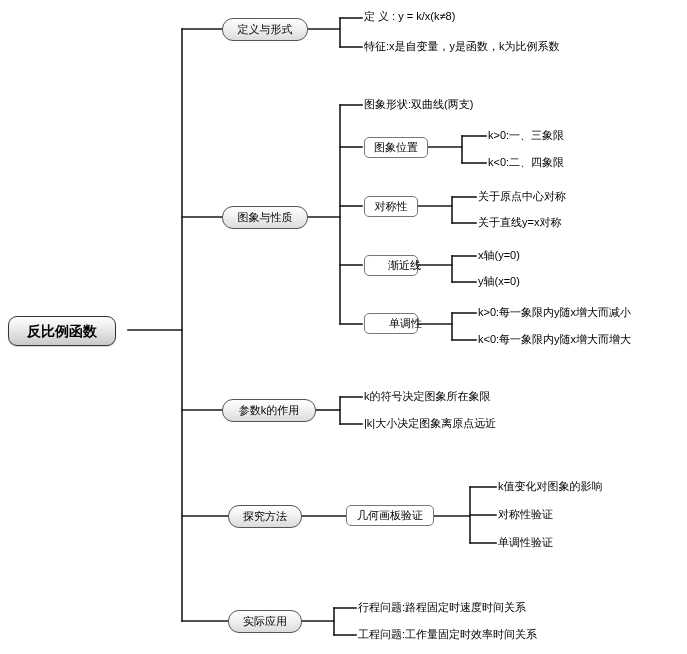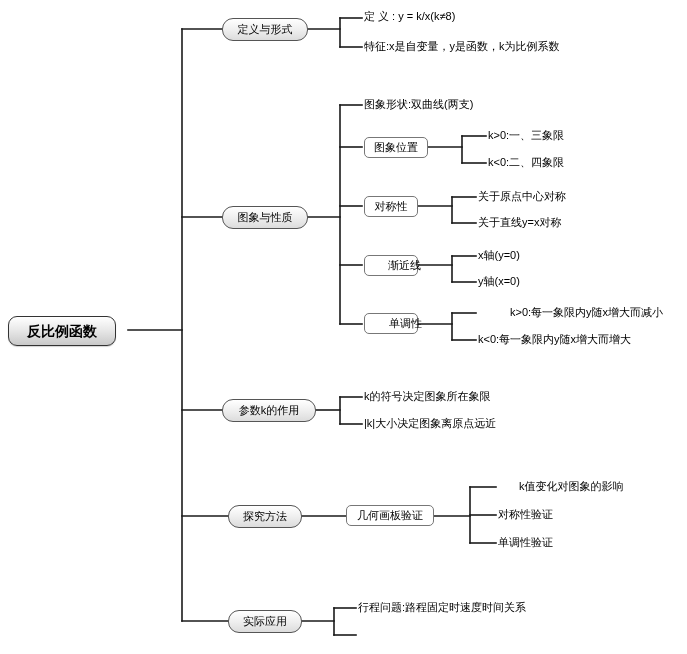--- a/index.html
+++ b/index.html
@@ -164,25 +164,26 @@
 
   <div class="node leaf" style="left:488px; top:129px;">k&gt;0:一、三象限</div>
   <div class="node leaf" style="left:488px; top:156px;">k&lt;0:二、四象限</div>
 
   <div class="node leaf" style="left:478px; top:190px;">关于原点中心对称</div>
   <div class="node leaf" style="left:478px; top:216px;">关于直线y=x对称</div>
 
   <div class="node leaf" style="left:478px; top:249px;">x轴(y=0)</div>
   <div class="node leaf" style="left:478px; top:275px;">y轴(x=0)</div>
 
-  <div class="node leaf" style="left:478px; top:306px;margin-left:32px;">k&gt;0:每一象限内y随x增大而减小</div>
+  <div class="node leaf" style="left:478px; top:306px;">k&gt;0:每一象限内y随x增大而减小</div>
   <div class="node leaf" style="left:478px; top:333px;">k&lt;0:每一象限内y随x增大而增大</div>
 
   <div class="node leaf" style="left:364px; top:390px;">k的符号决定图象所在象限</div>
   <div class="node leaf" style="left:364px; top:417px;">|k|大小决定图象离原点远近</div>
 
-  <div class="node leaf" style="left:498px; top:480px;margin-left:21px;">k值变化对图象的影响</div>
+  <div class="node leaf" style="left:498px; top:480px;">k值变化对图象的影响</div>
   <div class="node leaf" style="left:498px; top:508px;">对称性验证</div>
   <div class="node leaf" style="left:498px; top:536px;">单调性验证</div>
 
   <div class="node leaf" style="left:358px; top:601px;">行程问题:路程固定时速度时间关系</div>
+  <div class="node leaf" style="left:358px; top:628px;">工程问题:工作量固定时效率时间关系</div>
 
 </div>
 
 </body></html>

